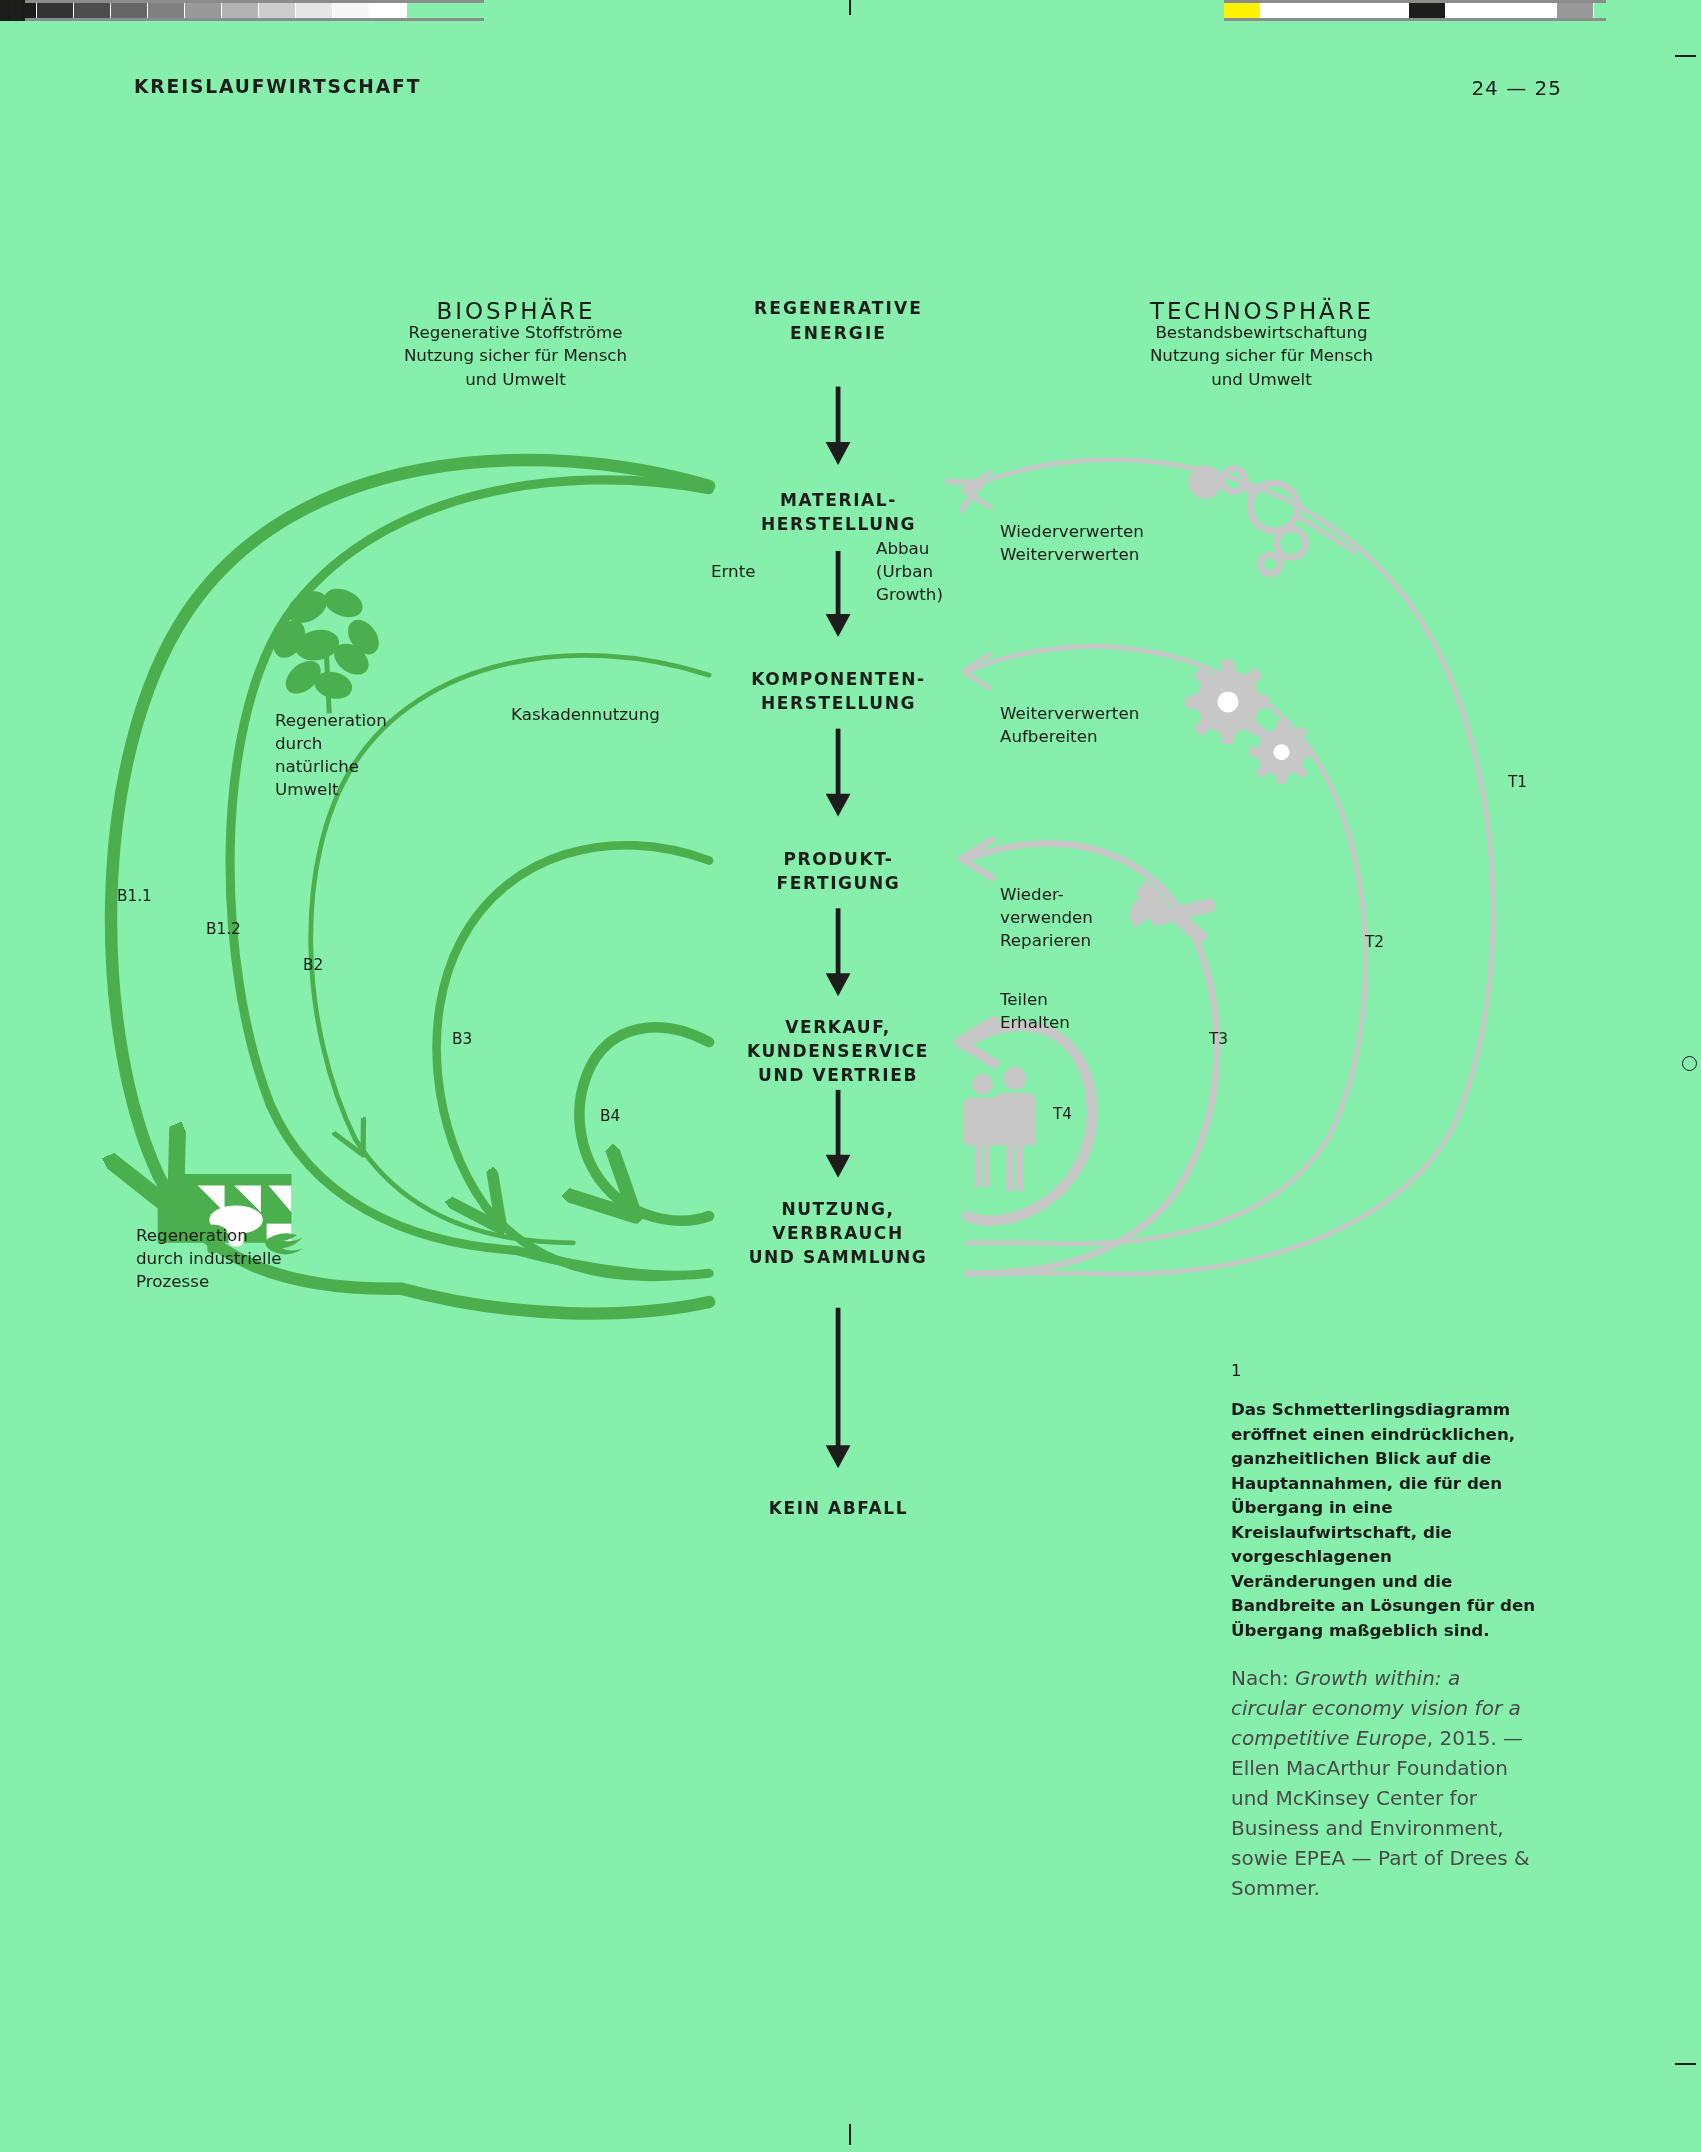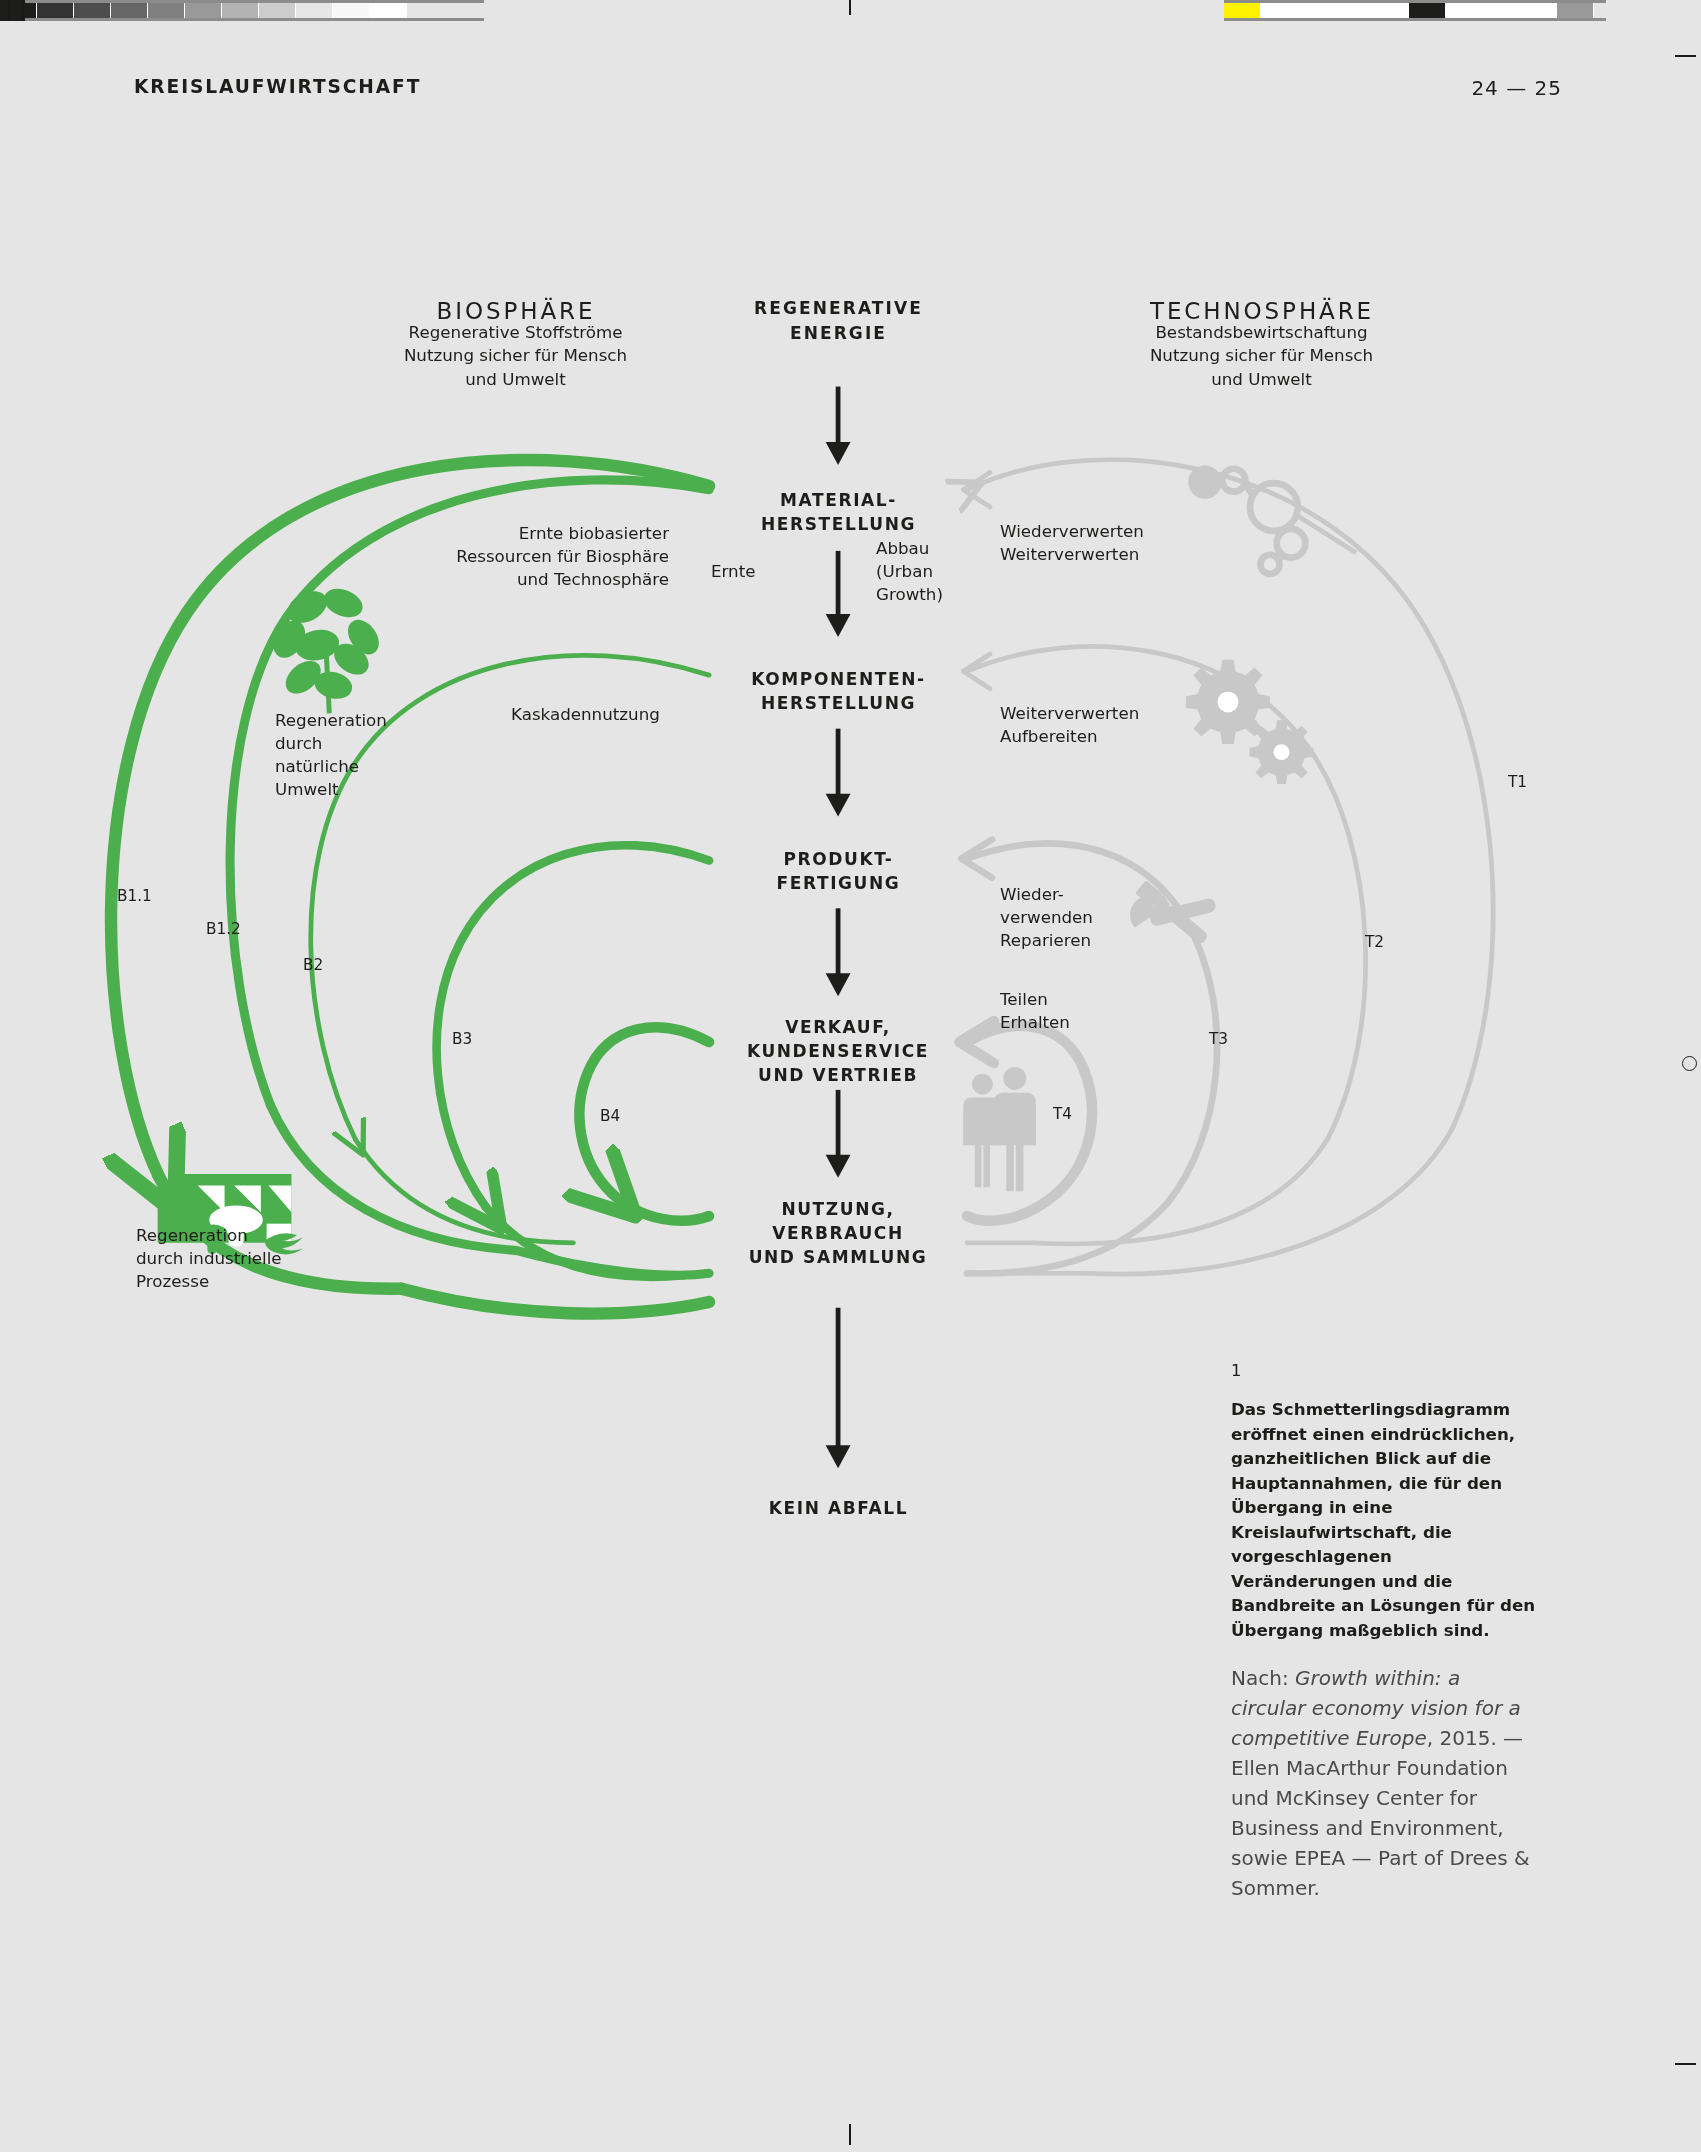--- a/index.html
+++ b/index.html
@@ -1,17 +1,17 @@
 <!DOCTYPE html>
 <html><head>
 <meta charset="utf-8">
 <style>
   html,body{margin:0;padding:0;background:#ffffff;}
   body{width:1701px;height:2153px;position:relative;font-family:"DejaVu Sans","Liberation Sans",sans-serif;color:#1a1a1a;}
-  .page{position:absolute;inset:0;background:#e5e5e5;}
+  .page{position:absolute;inset:0;background:#86efac;}
 
   
   .calib{position:absolute;top:0;height:21px;display:flex;}
   .calib .sw{width:36px;height:21px;border-right:1px solid #fff;}
   #calib-left{left:0;}
   #calib-right{left:1224px;}
 
   
   #running-head{position:absolute;left:134px;top:76px;font-size:18.6px;font-weight:700;
     letter-spacing:1.9px;color:#1d1d1b;font-family:"DejaVu Sans","Liberation Sans",sans-serif;}
@@ -253,23 +253,20 @@
   <div class="tx stage" style="left:712px;top:1197px;width:252px;">NUTZUNG,
 VERBRAUCH
 UND SAMMLUNG</div>
   <div class="tx stage" style="left:724px;top:1496px;width:229px;">KEIN ABFALL</div>
 
   <div class="tx" style="left:711px;top:560px;width:86px;text-align:left;">Ernte</div>
   <div class="tx" style="left:876px;top:537px;width:115px;text-align:left;">Abbau
 (Urban
 Growth)</div>
 
-  <div class="tx r" style="left:363px;top:522px;width:306px;">Ernte biobasierter
-Ressourcen für Biosphäre
-und Technosphäre</div>
   <div class="tx" style="left:511px;top:703px;width:249px;">Kaskadennutzung</div>
   <div class="tx" style="left:275px;top:709px;width:163px;">Regeneration
 durch
 natürliche
 Umwelt</div>
   <div class="tx" style="left:136px;top:1224px;width:210px;">Regeneration
 durch industrielle
 Prozesse</div>
 
   <div class="tx" style="left:1000px;top:520px;width:239px;">Wiederverwerten

